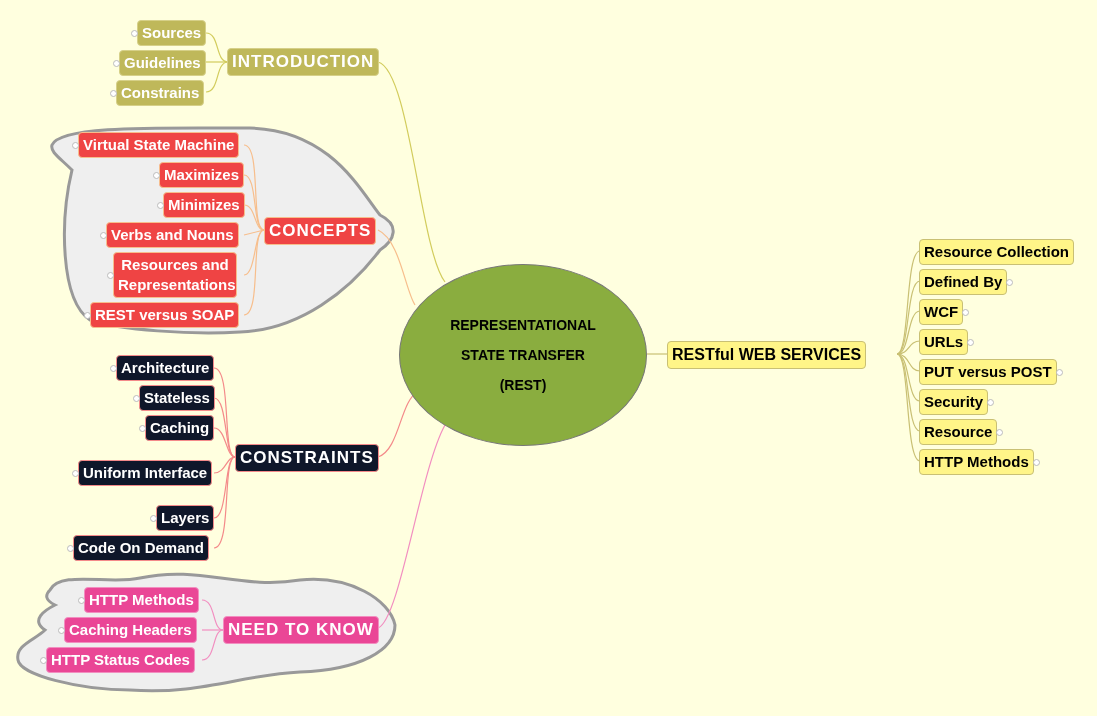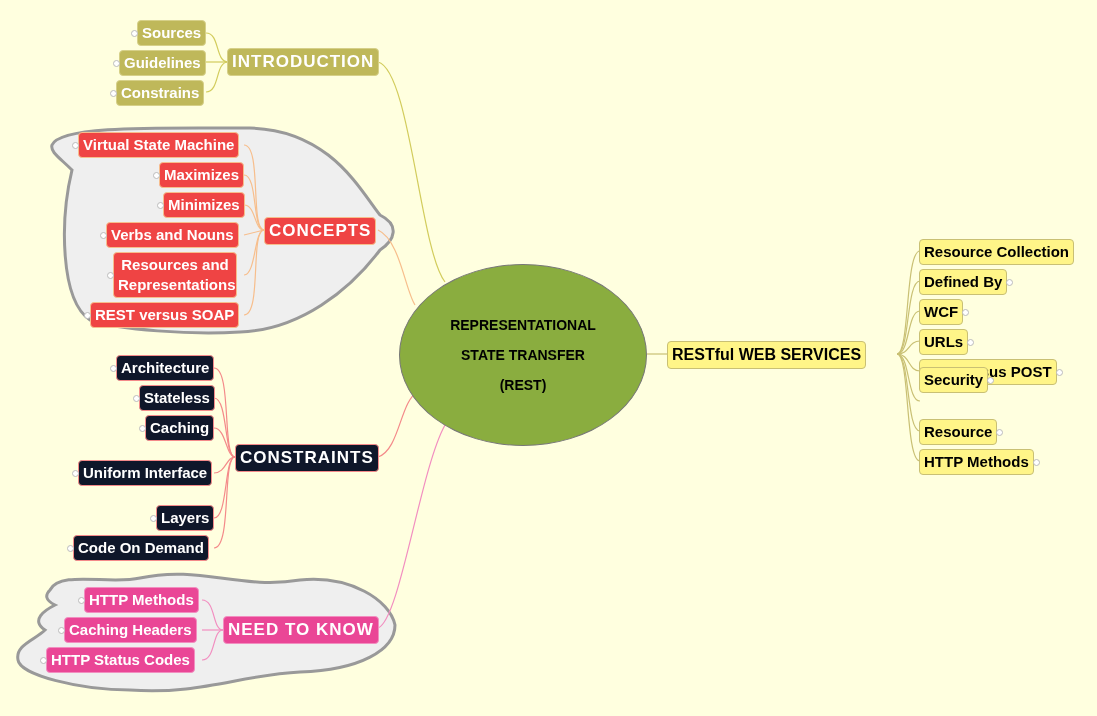--- a/index.html
+++ b/index.html
@@ -126,15 +126,15 @@
 <div class="node pink" style="left:84px;top:587px;"><span class="knob left"></span><span>HTTP Methods</span></div>
 <div class="node pink" style="left:64px;top:617px;"><span class="knob left"></span><span>Caching Headers</span></div>
 <div class="node pink" style="left:46px;top:647px;"><span class="knob left"></span><span>HTTP Status Codes</span></div>
 
 <div class="node yellow" style="left:667px;top:341px;font-size:16px;line-height:26px;"><span>RESTful WEB SERVICES</span></div>
 <div class="node yellow" style="left:919px;top:239px;"><span>Resource Collection</span></div>
 <div class="node yellow" style="left:919px;top:269px;"><span class="knob right"></span><span>Defined By</span></div>
 <div class="node yellow" style="left:919px;top:299px;"><span class="knob right"></span><span>WCF</span></div>
 <div class="node yellow" style="left:919px;top:329px;"><span class="knob right"></span><span>URLs</span></div>
 <div class="node yellow" style="left:919px;top:359px;"><span class="knob right"></span><span>PUT versus POST</span></div>
-<div class="node yellow" style="left:919px;top:367px;"><span class="knob right"></span><span>Security</span></div>
+<div class="node yellow" style="left:919px;top:389px;"><span class="knob right"></span><span>Security</span></div>
 <div class="node yellow" style="left:919px;top:419px;"><span class="knob right"></span><span>Resource</span></div>
 <div class="node yellow" style="left:919px;top:449px;"><span class="knob right"></span><span>HTTP Methods</span></div>
 
 </body></html>

